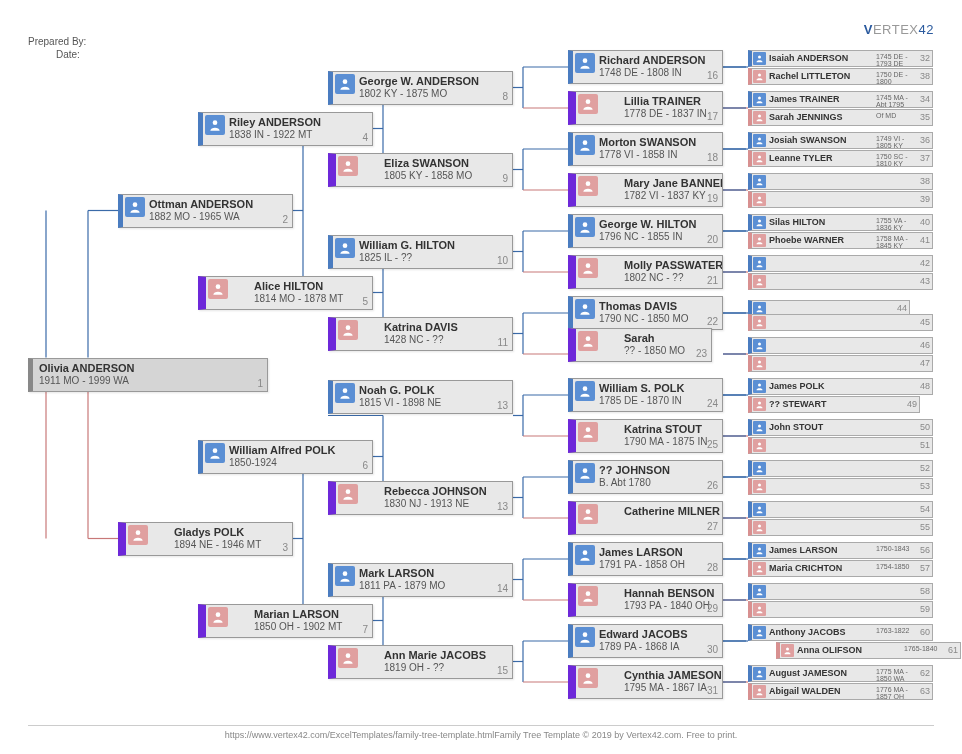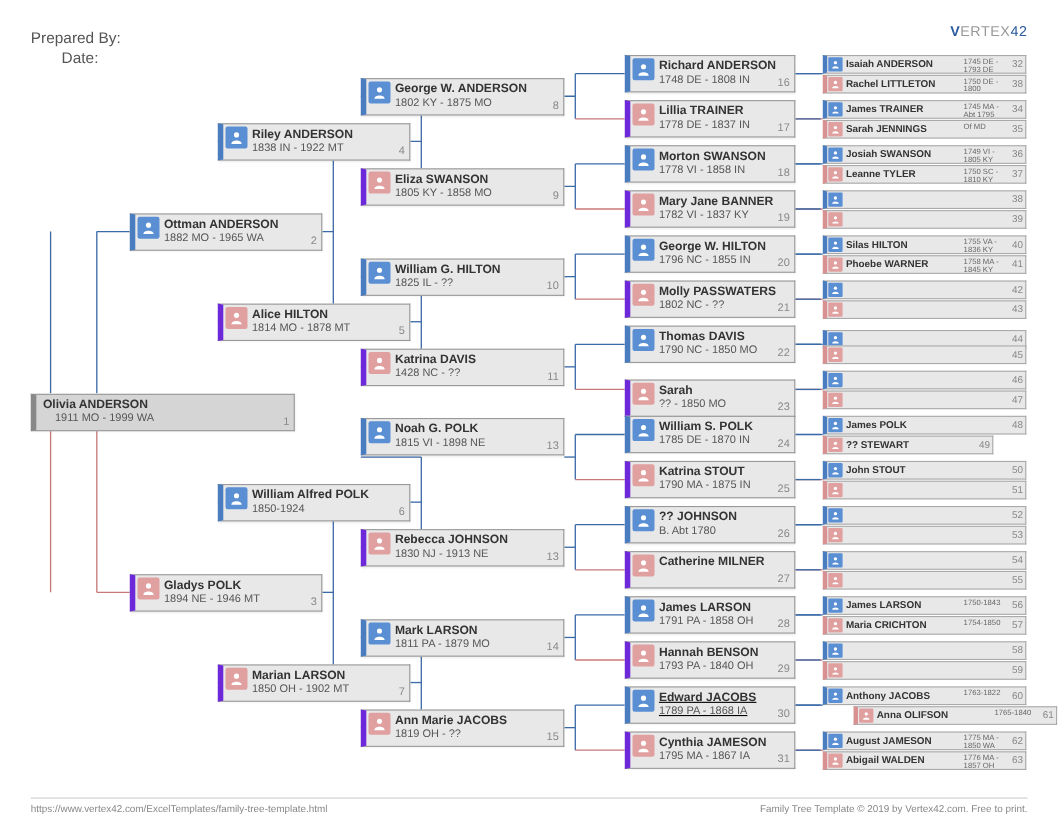--- a/index.html
+++ b/index.html
@@ -1,54 +1,54 @@
 <!DOCTYPE html>
 <html><head>
 <meta charset="utf-8">
 <style>
 * { box-sizing: border-box; margin: 0; padding: 0; }
 body { font-family: Arial, sans-serif; background: #fff; width: 962px; height: 754px; position: relative; }
 .header { padding: 20px 28px 8px; }
 .title { color: #2b5a9e; font-size: 22px; font-weight: bold; }
-.meta { color: #555; font-size: 14px; margin-top: 6px; }
+.meta { color: #555; font-size: 10px; margin-top: 16px; }
 .meta-row { margin-bottom: 2px; }
 .logo { position: absolute; top: 20px; right: 28px; }
 .logo-text { color: #999; font-size: 13px; letter-spacing: 0.5px; }
 .logo-text .v { color: #2b5a9e; font-weight: bold; }
 .chart { position: absolute; top: 50px; left: 28px; right: 28px; }
 .person {
   position: absolute;
   background: #e8e8e8;
   border: 1px solid #999;
   box-shadow: 1px 1px 2px rgba(0,0,0,0.1);
 }
 .person.root { background: #d5d5d5; border-left: 5px solid #888; }
 .person.male { border-left: 5px solid #4a7cc0; }
-.person.female { border-left: 5px solid #6d28d9; }
+.person.female { border-left: 8px solid #6d28d9; padding-left: 22px; }
 .icon { position: absolute; top: 2px; left: 2px; width: 20px; height: 20px; display:flex; align-items:center; justify-content:center; border-radius:2px; }
 .icon.m { background: #5b8fd4; }
 .icon.f { background: #e0a0a0; }
 .icon svg { width: 14px; height: 14px; fill: #fff; }
 .name { font-size: 11px; font-weight: bold; color: #333; padding: 3px 4px 1px 26px; white-space: nowrap; overflow: hidden; }
 .dates { font-size: 10px; color: #555; padding: 0 4px 3px 26px; }
 .num { position: absolute; bottom: 2px; right: 4px; font-size: 10px; color: #888; }
 .mini { position: absolute; height: 17px; border: 1px solid #aaa; background: #e8e8e8; }
 .mini.male { border-left: 4px solid #4a7cc0; }
 .mini.female { border-left: 4px solid #d89090; }
 .mini .micon { position: absolute; left: 1px; top: 1px; width: 13px; height: 13px; display:flex; align-items:center; justify-content:center; border-radius:1px;}
 .mini .micon.m { background:#5b8fd4; }
 .mini .micon.f { background:#e0a0a0; }
 .mini .micon svg { width:9px; height:9px; fill:#fff; }
 .mini .mname { font-size: 9px; font-weight: bold; color:#333; padding: 2px 0 0 17px; white-space:nowrap; overflow:hidden; }
 .mini .mdates { position:absolute; right: 22px; top:2px; font-size:7px; color:#666; line-height:1.0; text-align:left; width:34px;}
 .mini .mnum { position:absolute; right:2px; top:2px; font-size:9px; color:#888; width:16px; text-align:right; }
 svg.lines { position: absolute; top: 0; left: 0; pointer-events:none; }
 svg.lines line.m { stroke: #3a6aa8; stroke-width: 1.2; }
 svg.lines line.f { stroke: #c87878; stroke-width: 1.2; }
-.footer { position: absolute; bottom: 14px; left: 28px; right: 28px; display:flex; justify-content:space-between; font-size:9px; color:#888; border-top: 1px solid #ccc; padding-top:4px;}
+.footer { position: absolute; bottom: 14px; left: 28px; right: 28px; display:flex; justify-content:center; font-size:9px; color:#888; border-top: 1px solid #ccc; padding-top:4px;}
 </style>
 </head>
 <body>
 
 <div class="header">
   <div class="meta">
     <div class="meta-row">Prepared By:</div>
     <div class="meta-row" style="padding-left:28px">Date:</div>
   </div>
 </div>
@@ -276,21 +276,21 @@
       <div class="micon f">
         <svg viewBox="0 0 24 24">
           <circle cx="12" cy="8" r="4"></circle>
           <path d="M4 22 C4 15 20 15 20 22 Z"></path>
         </svg>
       </div>
       <div class="mname"></div>
       <div class="mdates"></div>
       <div class="mnum">43</div>
     </div>
-    <div class="mini male" style="left: 720px; top: 250px; width: 185px;">
+    <div class="mini male" style="left: 720px; top: 250px; width: 162px;">
       <div class="micon m">
         <svg viewBox="0 0 24 24">
           <circle cx="12" cy="8" r="4"></circle>
           <path d="M4 22 C4 15 20 15 20 22 Z"></path>
         </svg>
       </div>
       <div class="mname"></div>
       <div class="mdates"></div>
       <div class="mnum">44</div>
     </div>
@@ -331,21 +331,21 @@
       <div class="micon m">
         <svg viewBox="0 0 24 24">
           <circle cx="12" cy="8" r="4"></circle>
           <path d="M4 22 C4 15 20 15 20 22 Z"></path>
         </svg>
       </div>
       <div class="mname">James POLK</div>
       <div class="mdates"></div>
       <div class="mnum">48</div>
     </div>
-    <div class="mini female" style="left: 720px; top: 346px; width: 155px;">
+    <div class="mini female" style="left: 720px; top: 346px; width: 172px;">
       <div class="micon f">
         <svg viewBox="0 0 24 24">
           <circle cx="12" cy="8" r="4"></circle>
           <path d="M4 22 C4 15 20 15 20 22 Z"></path>
         </svg>
       </div>
       <div class="mname">?? STEWART</div>
       <div class="mdates"></div>
       <div class="mnum">49</div>
     </div>
@@ -573,21 +573,21 @@
       <div class="icon m">
         <svg viewBox="0 0 24 24">
           <circle cx="12" cy="8" r="4"></circle>
           <path d="M4 22 C4 15 20 15 20 22 Z"></path>
         </svg>
       </div>
       <div class="name">Thomas DAVIS</div>
       <div class="dates">1790 NC - 1850 MO</div>
       <div class="num">22</div>
     </div>
-    <div class="person female" style="left: 540px; top: 295px; width: 155px; height: 34px;">
+    <div class="person female" style="left: 540px; top: 278px; width: 144px; height: 34px;">
       <div class="icon f">
         <svg viewBox="0 0 24 24">
           <circle cx="12" cy="8" r="4"></circle>
           <path d="M4 22 C4 15 20 15 20 22 Z"></path>
         </svg>
       </div>
       <div class="name">Sarah</div>
       <div class="dates">?? - 1850 MO</div>
       <div class="num">23</div>
     </div>
@@ -650,21 +650,21 @@
       <div class="icon f">
         <svg viewBox="0 0 24 24">
           <circle cx="12" cy="8" r="4"></circle>
           <path d="M4 22 C4 15 20 15 20 22 Z"></path>
         </svg>
       </div>
       <div class="name">Hannah BENSON</div>
       <div class="dates">1793 PA - 1840 OH</div>
       <div class="num">29</div>
     </div>
-    <div class="person male" style="left: 540px; top: 574px; width: 155px; height: 34px; text-decoration: underline;">
+    <div class="person male" style="left: 540px; top: 574px; width: 155px; height: 34px;">
       <div class="icon m">
         <svg viewBox="0 0 24 24">
           <circle cx="12" cy="8" r="4"></circle>
           <path d="M4 22 C4 15 20 15 20 22 Z"></path>
         </svg>
       </div>
       <div class="name">Edward JACOBS</div>
       <div class="dates">1789 PA - 1868 IA</div>
       <div class="num">30</div>
     </div>
@@ -828,21 +828,21 @@
           <circle cx="12" cy="8" r="4"></circle>
           <path d="M4 22 C4 15 20 15 20 22 Z"></path>
         </svg>
       </div>
       <div class="name">Gladys POLK</div>
       <div class="dates">1894 NE - 1946 MT</div>
       <div class="num">3</div>
     </div>
     <div class="person root" style="left: 0px; top: 307.5px; width: 240px; height: 34px;">
       <div class="name" style="padding-left:6px">Olivia ANDERSON</div>
-      <div class="dates" style="padding-left:17px">1911 MO - 1999 WA</div>
+      <div class="dates" style="padding-left:6px">1911 MO - 1999 WA</div>
       <div class="num">1</div>
     </div>
   </div>
 
 <div class="footer">
   <span>https://www.vertex42.com/ExcelTemplates/family-tree-template.html</span>
   <span>Family Tree Template © 2019 by Vertex42.com. Free to print.</span>
 </div>
 
 </body></html>

